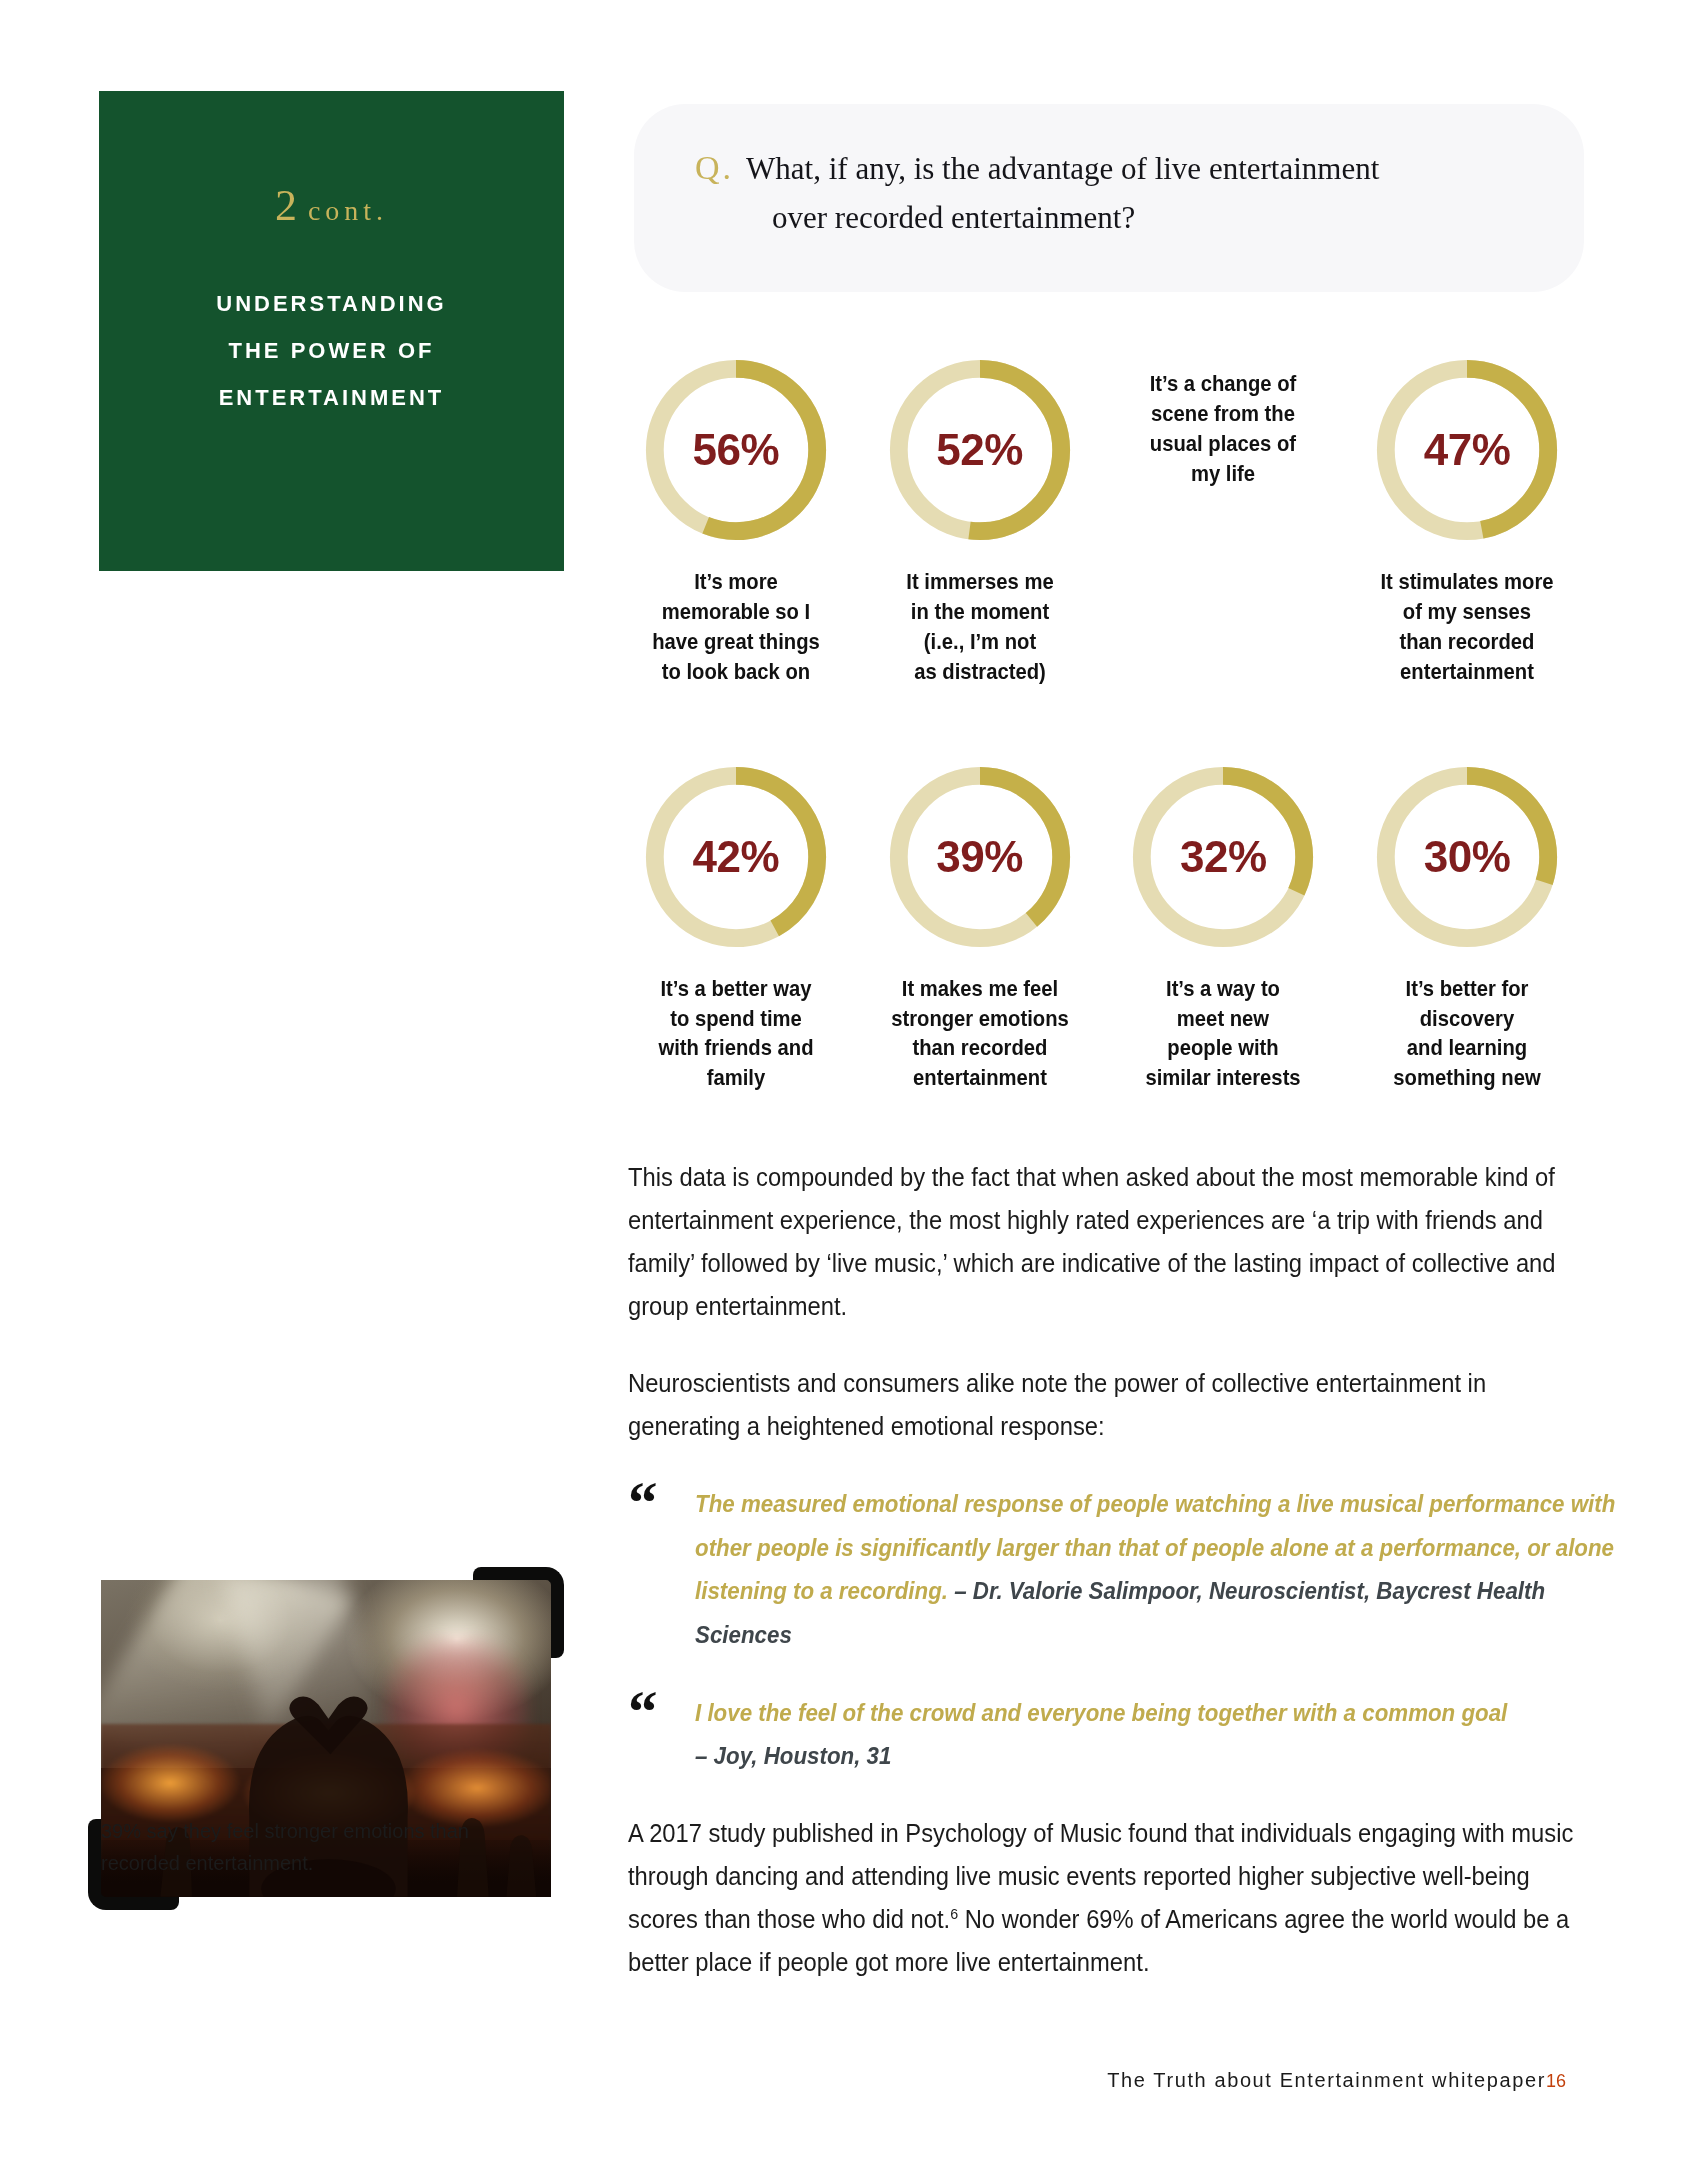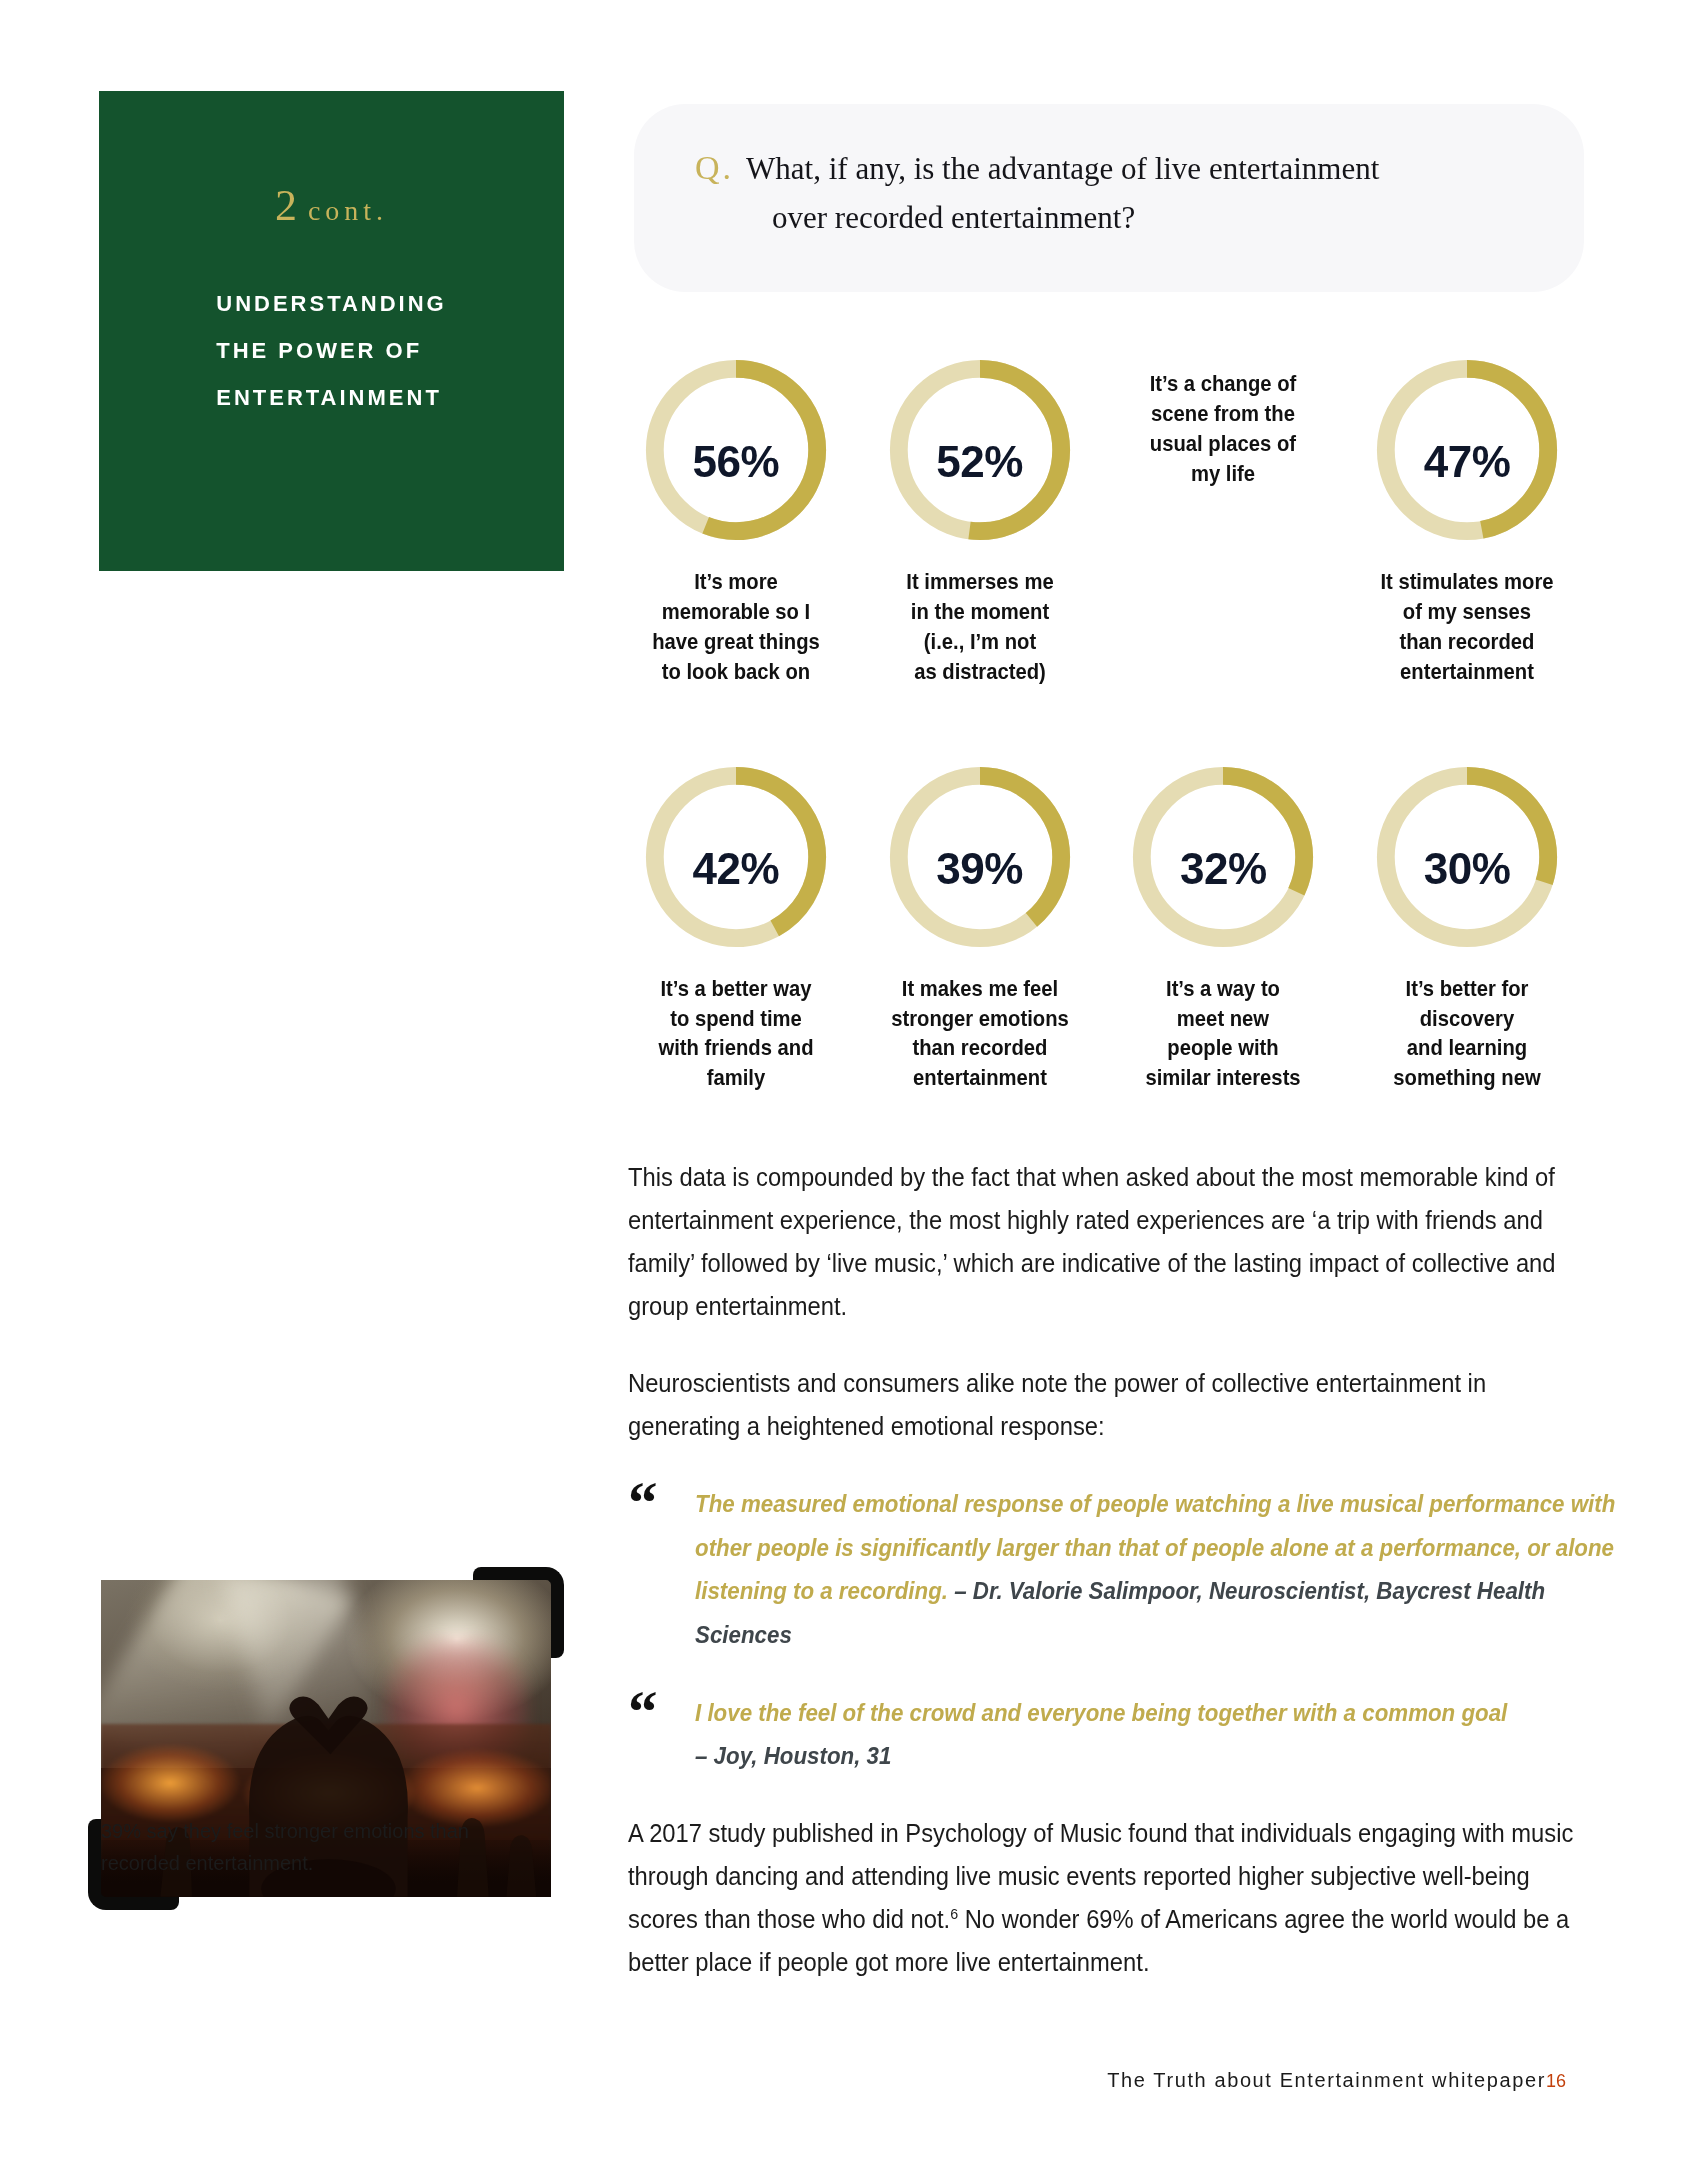--- a/index.html
+++ b/index.html
@@ -47,21 +47,21 @@
     letter-spacing: 5px;
     margin-left: 10px;
   }
   .section-title {
     margin-top: 53px;
     color: #ffffff;
     font-size: 22px;
     font-weight: 700;
     letter-spacing: 3px;
     line-height: 2.13;
-    text-align: left;
+    text-align: center;
     text-transform: uppercase;
   }
 
   
   .question-box {
     position: absolute;
     left: 634px;
     top: 104px;
     width: 950px;
     height: 188px;
@@ -100,28 +100,28 @@
     align-items: center;
   }
   .donut {
     position: relative;
     width: 198px;
     height: 198px;
   }
   .donut svg { display: block; width: 198px; height: 198px; }
   .donut-value {
     position: absolute;
-    left: 0; top: 12px;
+    left: 0; top: 0;
     width: 198px; height: 198px;
     display: flex;
     align-items: center;
     justify-content: center;
     font-size: 44px;
     font-weight: 700;
-    color: #0f172a;
+    color: #7f1d1d;
     letter-spacing: -0.5px;
     text-align: center;
   }
   .donut-label {
     margin-top: 18px;
     text-align: center;
     font-size: 22px;
     font-weight: 700;
     line-height: 1.36;
     color: #111111;

